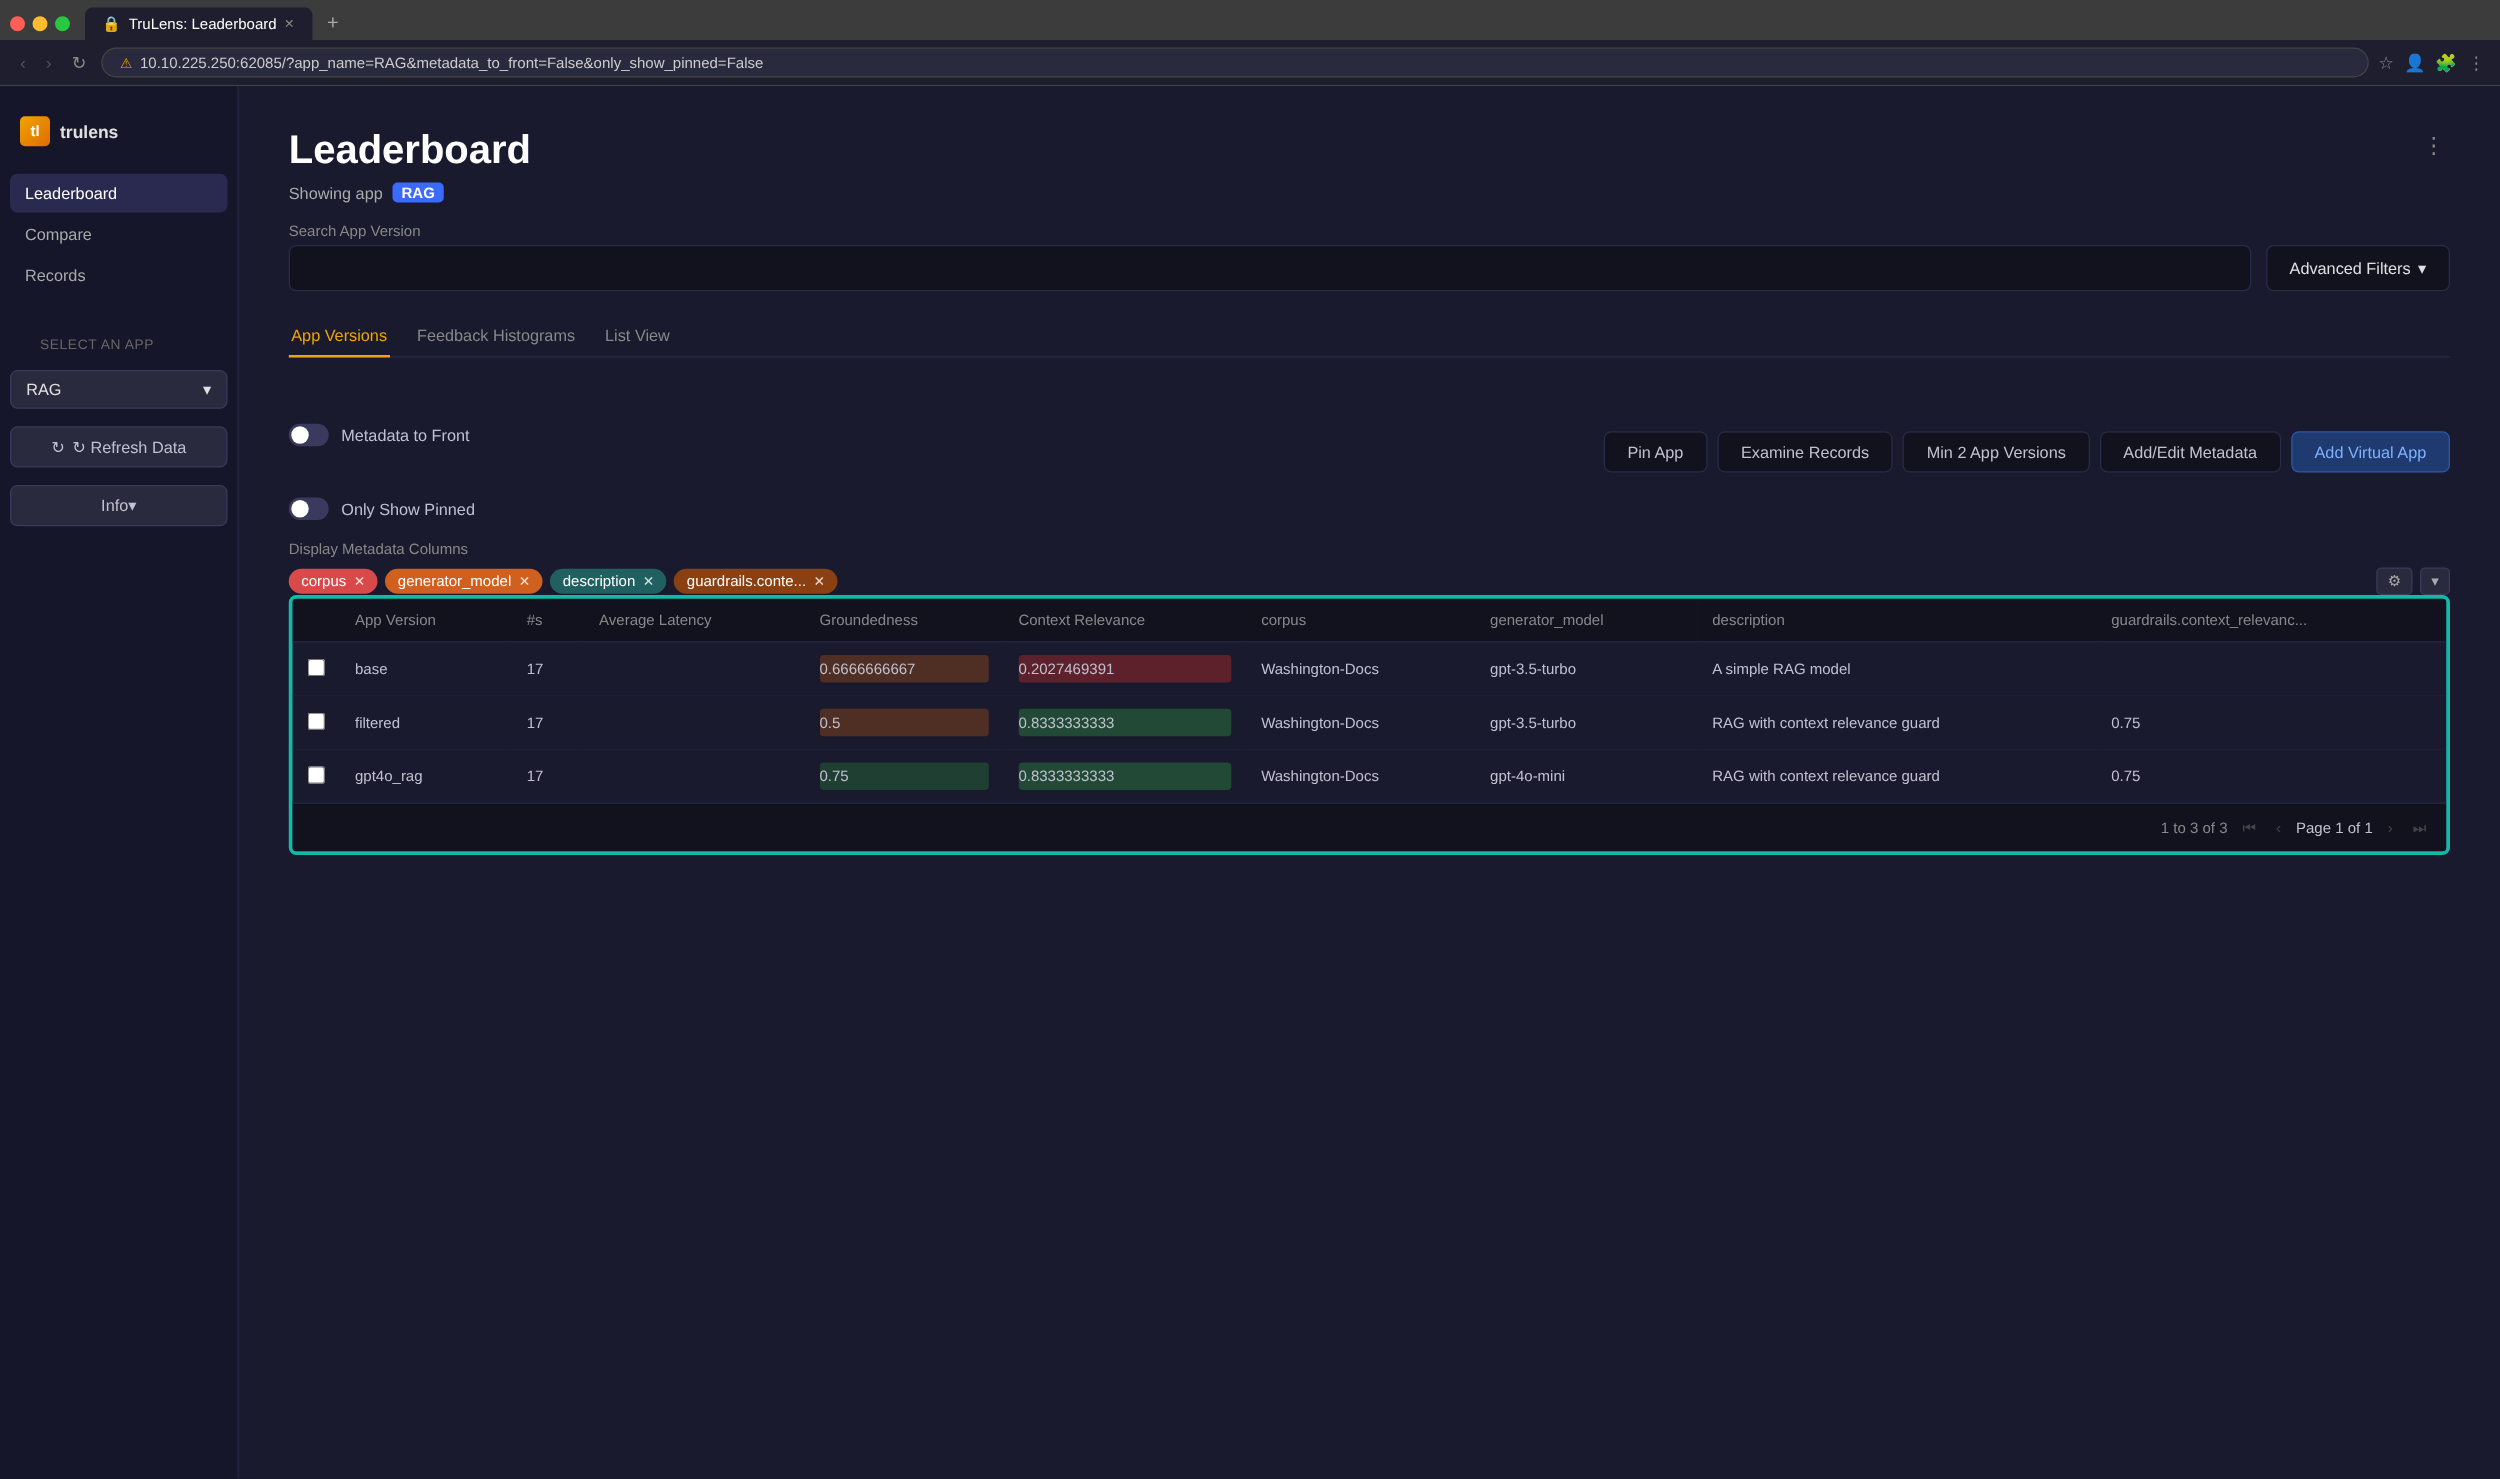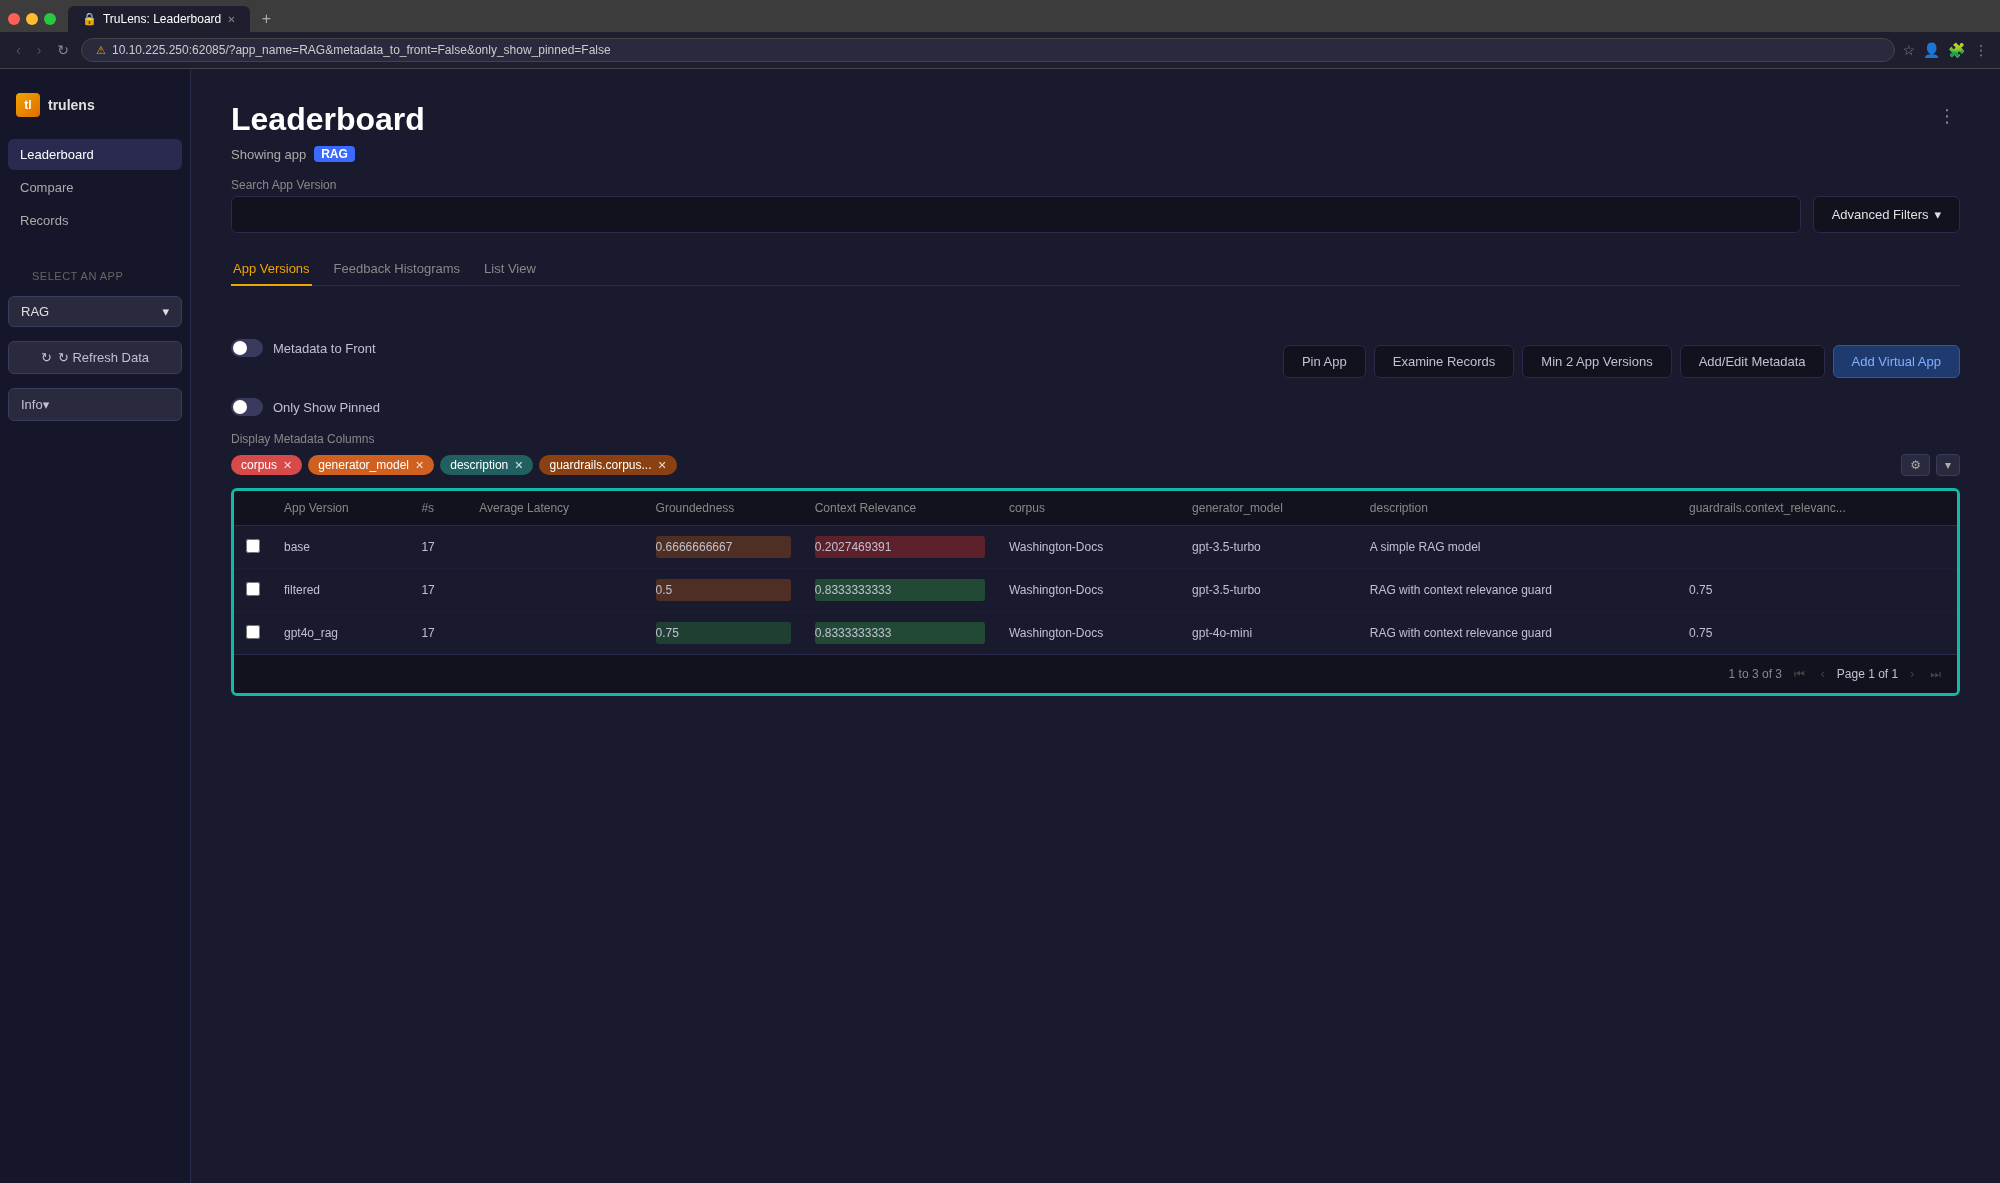--- a/index.html
+++ b/index.html
@@ -163,21 +163,21 @@
       margin: 4px 8px;
       background: #2a2a3e;
       border: 1px solid #3a3a5e;
       border-radius: 6px;
       color: #c0c0d0;
       padding: 8px 12px;
       font-size: 13px;
       cursor: pointer;
       display: flex;
       align-items: center;
-      justify-content: flex-start;
+      justify-content: center;
     }
 
     
     .main {
       flex: 1;
       padding: 32px 40px;
       overflow-y: auto;
       background: #1a1a2e;
     }
     .page-title {
@@ -304,21 +304,21 @@
       font-size: 13px;
       cursor: pointer;
     }
     .action-btn.primary {
       background: #1e3a6e;
       border-color: #2a5aaa;
       color: #80b0ff;
     }
 
     
-    .metadata-section { margin-bottom: 12px; }
+    .metadata-section { }
     .metadata-label { font-size: 12px; color: #888; margin-bottom: 8px; }
     .chips-row {
       display: flex;
       gap: 6px;
       align-items: center;
       flex-wrap: wrap;
     }
     .chip {
       background: #d84a4a;
       color: white;
@@ -575,21 +575,21 @@
         </div>
         <div class="chip orange">
           <span>generator_model</span>
           <span class="chip-x">✕</span>
         </div>
         <div class="chip teal">
           <span>description</span>
           <span class="chip-x">✕</span>
         </div>
         <div class="chip dark-orange">
-          <span>guardrails.corpus...</span>
+          <span>guardrails.conte...</span>
           <span class="chip-x">✕</span>
         </div>
         <div class="chips-settings">
           <button class="chip-setting-btn">⚙</button>
           <button class="chip-setting-btn">▾</button>
         </div>
       </div>
     </div>
 
     <div class="table-container">

